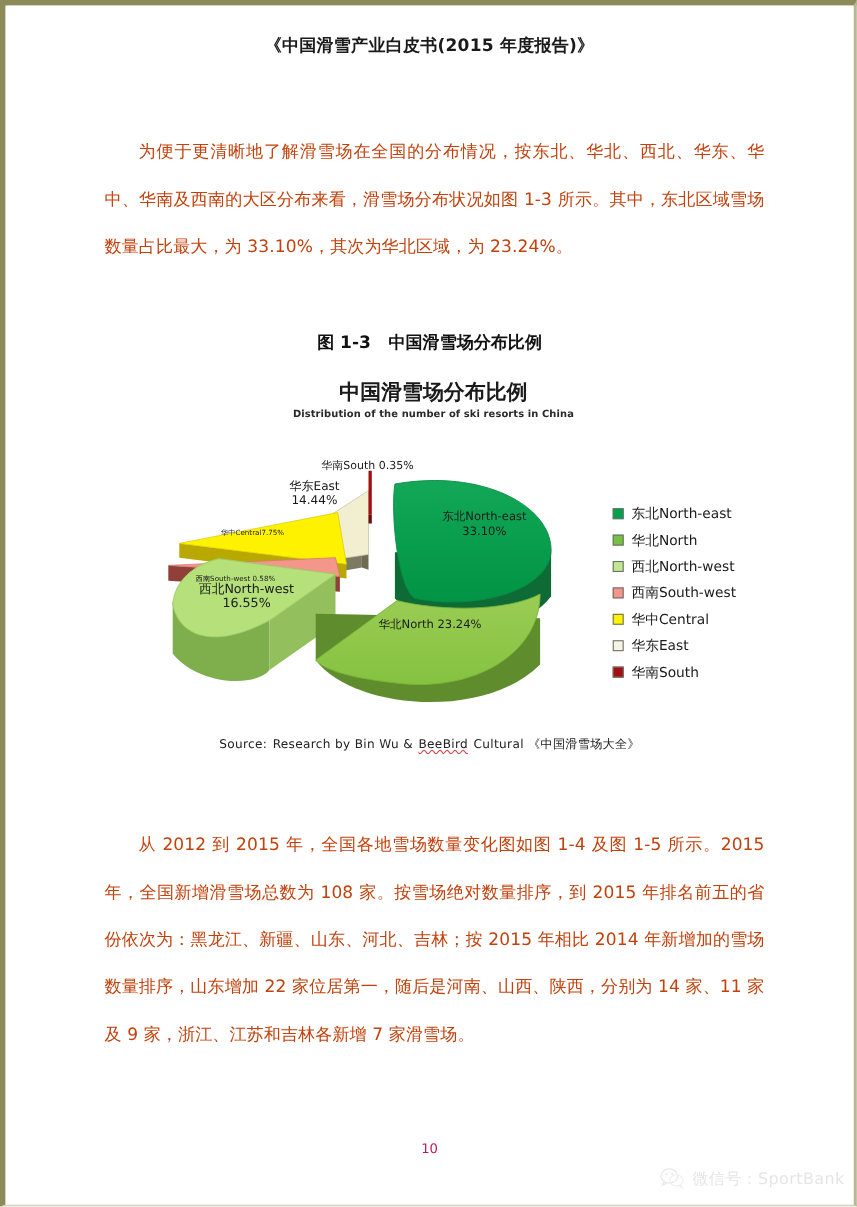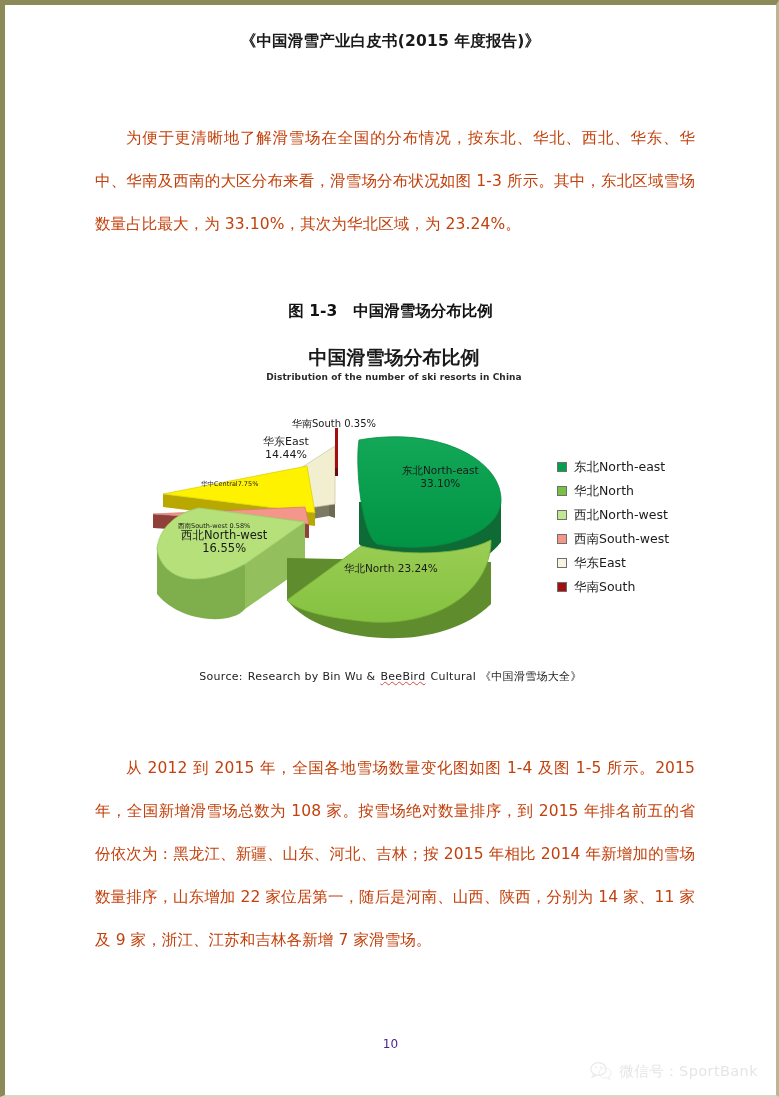--- a/index.html
+++ b/index.html
@@ -160,25 +160,25 @@
     text-decoration-thickness:1px;
   }
 
   
   .page-number {
     position:absolute;
     bottom:44px; left:0; right:0;
     text-align:center;
     font-family:"DejaVu Sans", sans-serif;
     font-size:12px;
-    color:#4c1d95;
+    color:#be185d;
   }
   .watermark {
     position:absolute;
-    right:18px; bottom:14px;
+    right:8px; bottom:14px;
     display:flex;
     align-items:center;
     opacity:0.9;
   }
   .wm-icon { margin-right:7px; display:block; }
   .wm-text {
     font-family:"DejaVu Sans", sans-serif;
     font-size:14.5px;
     color:#e3e3e3;
     letter-spacing:0.4px;
@@ -292,20 +292,24 @@
     </div>
     <div class="legend-row">
       <span class="swatch" style="background:#bfe890"></span>
       <span class="legend-text">西北North-west</span>
     </div>
     <div class="legend-row">
       <span class="swatch" style="background:#f4968a"></span>
       <span class="legend-text">西南South-west</span>
     </div>
     <div class="legend-row">
+      <span class="swatch" style="background:#fff200"></span>
+      <span class="legend-text">华中Central</span>
+    </div>
+    <div class="legend-row">
       <span class="swatch" style="background:#f7f5e0"></span>
       <span class="legend-text">华东East</span>
     </div>
     <div class="legend-row">
       <span class="swatch" style="background:#a01010"></span>
       <span class="legend-text">华南South</span>
     </div>
   </div>
 
   <div class="source-line">

